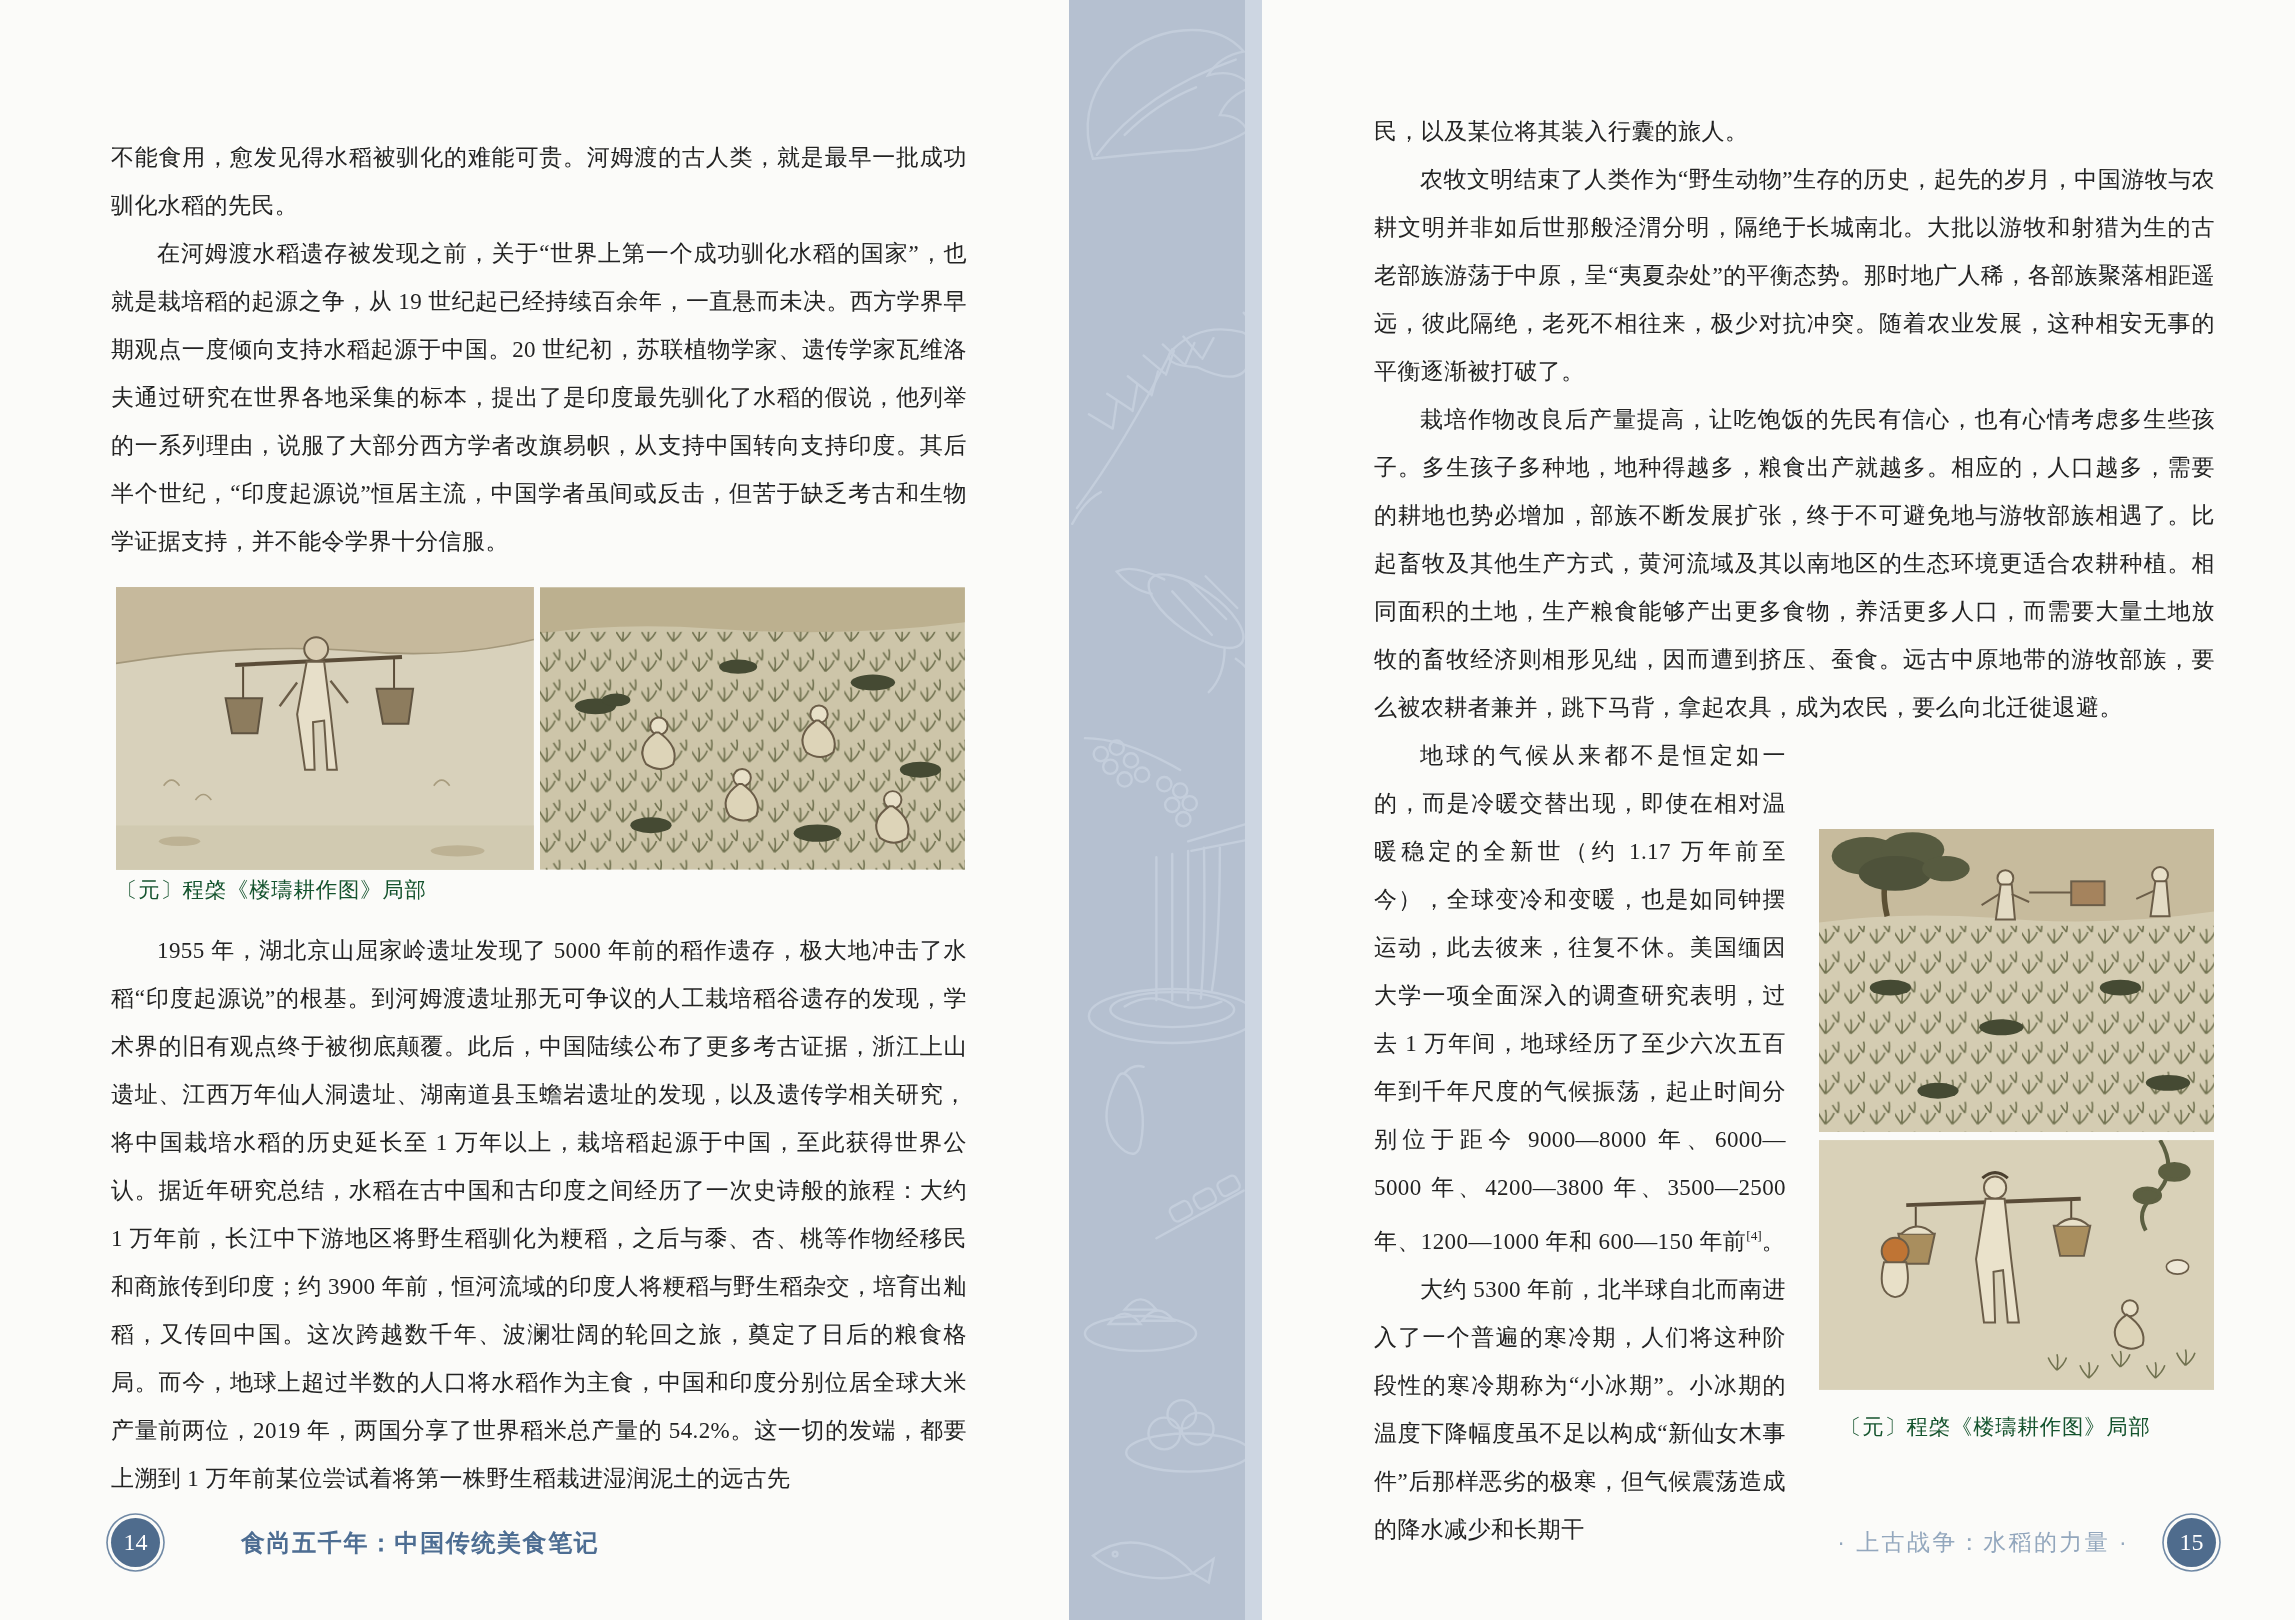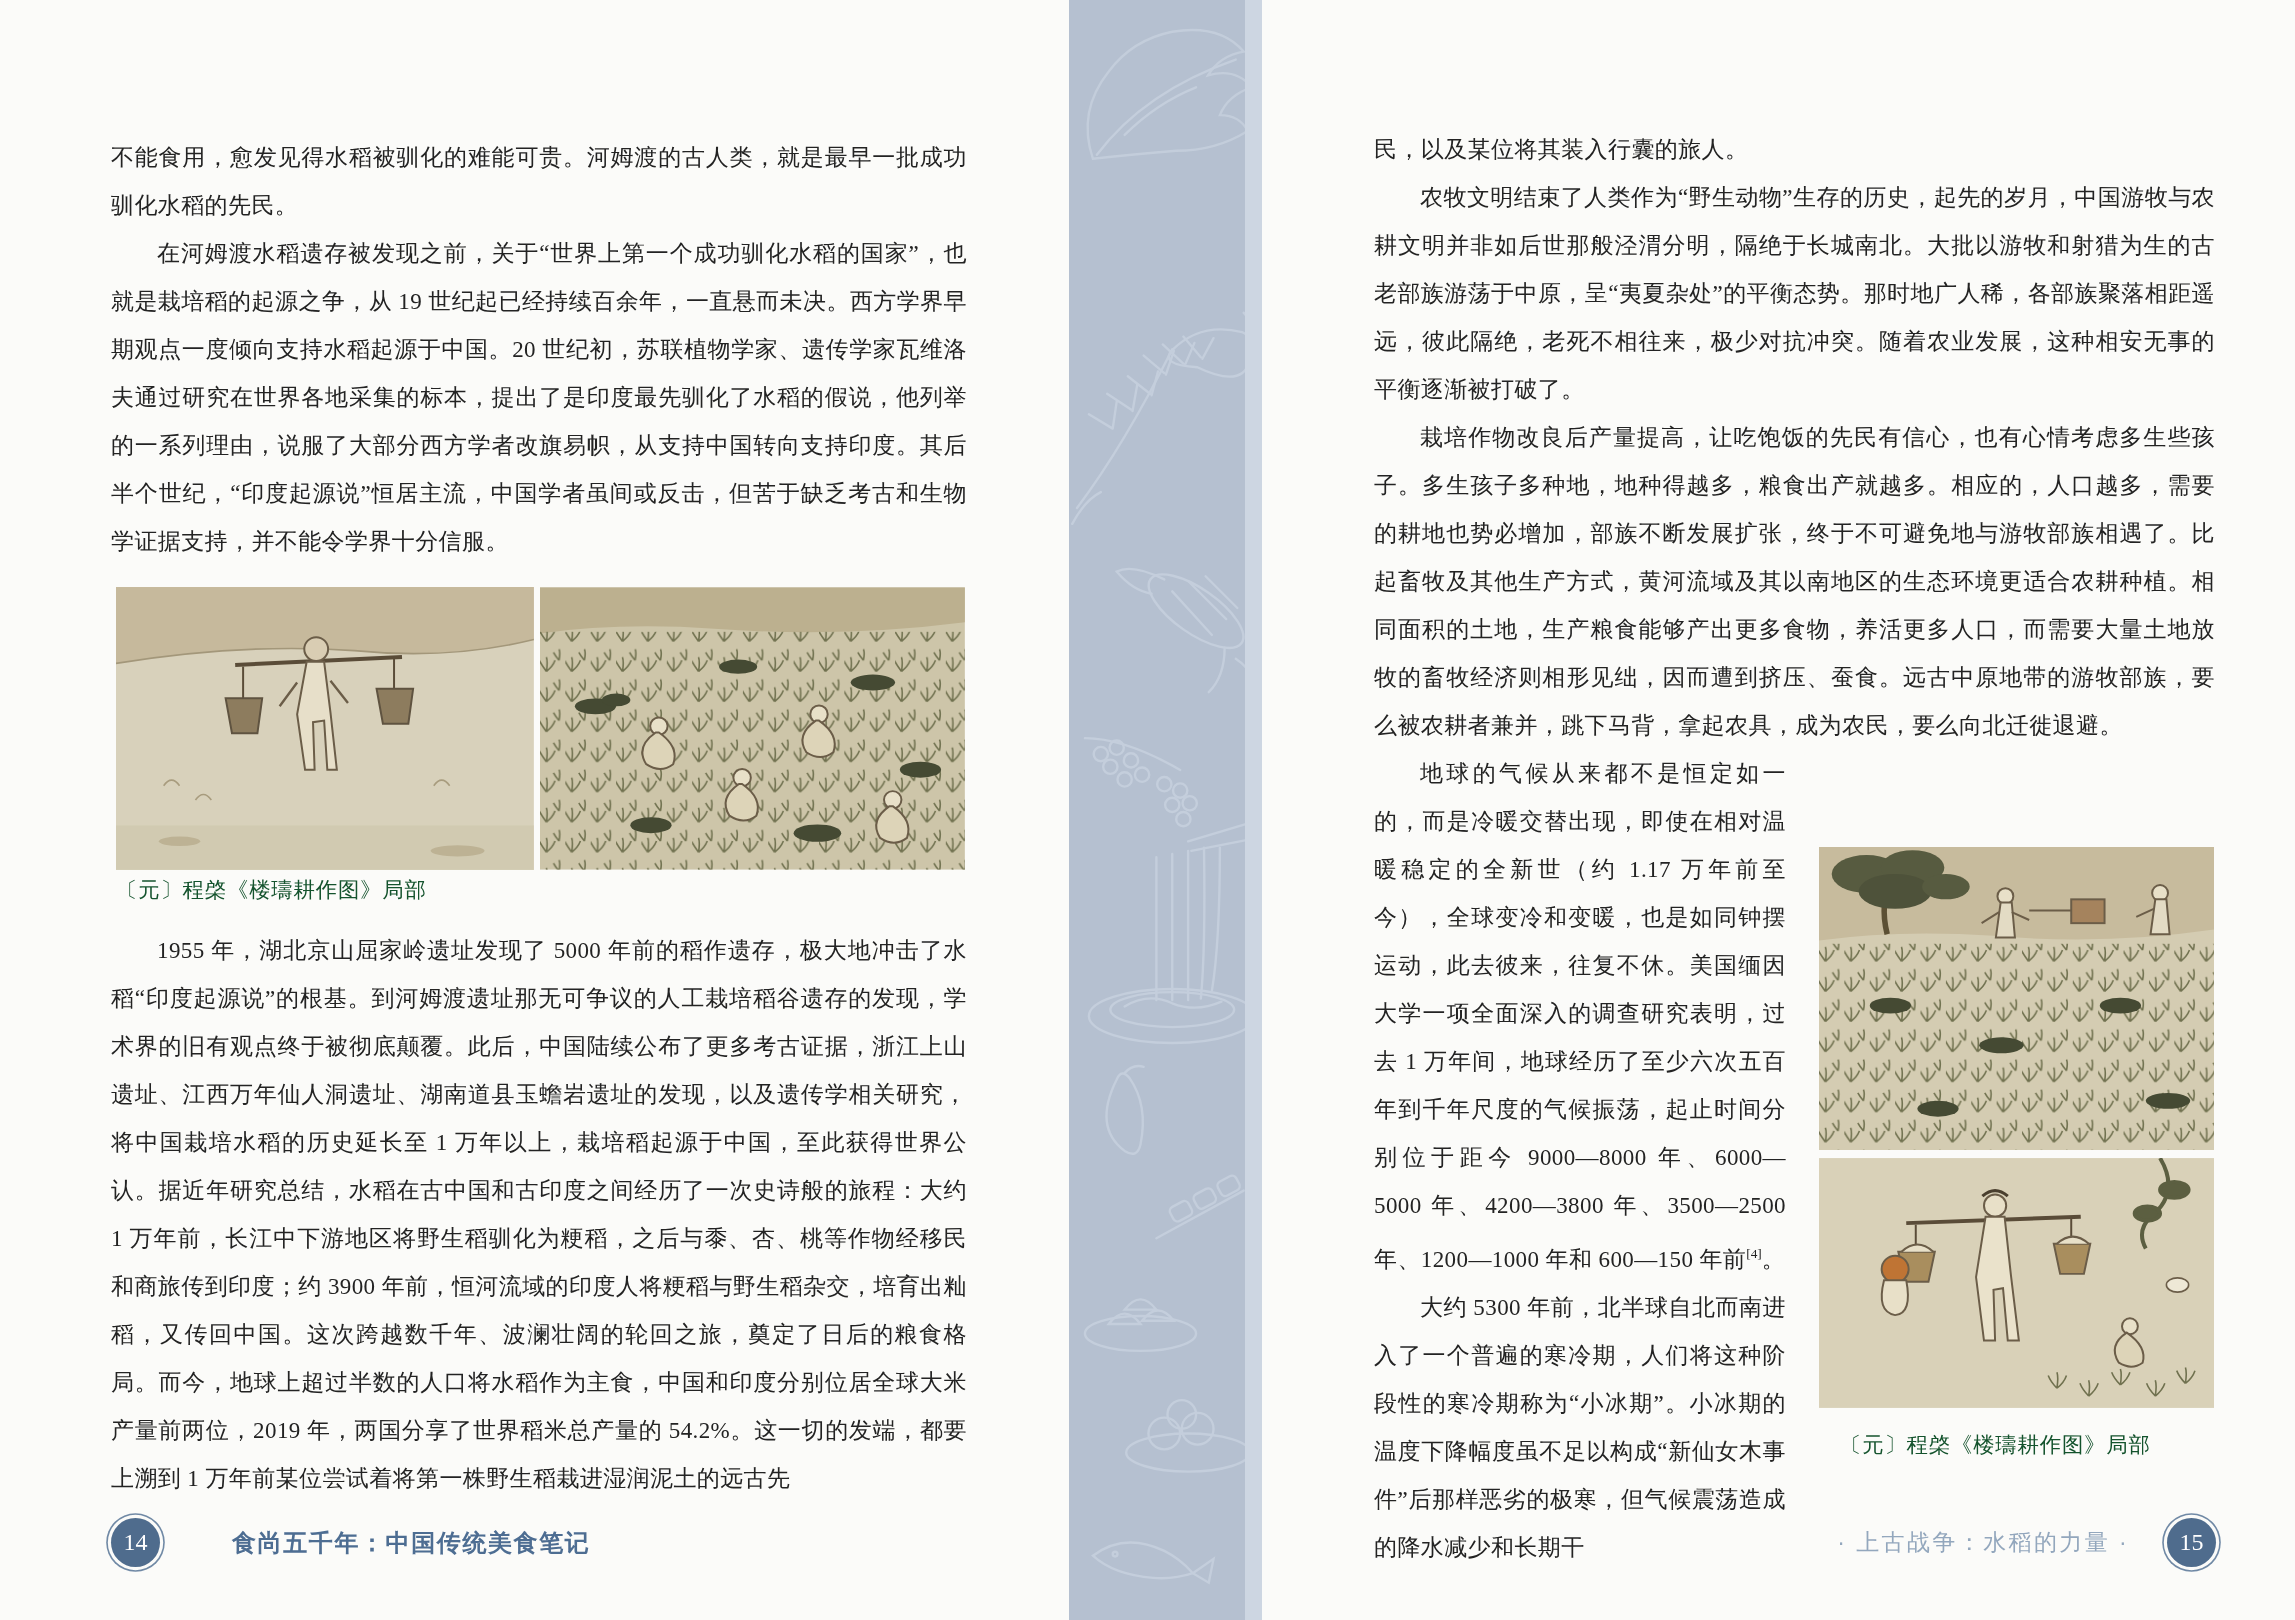--- a/index.html
+++ b/index.html
@@ -13,29 +13,29 @@
   .body-text{font-size:23px;line-height:48px;color:#232323;text-align:justify;
              letter-spacing:0.4px;}
   .body-text p{margin:0;}
   .ind{text-indent:2em;}
   sup.ref{font-size:0.58em;vertical-align:super;letter-spacing:0;}
   
   .lp-text1{position:absolute;left:111px;top:134px;width:856px;}
   .lp-figure{position:absolute;left:116px;top:587px;width:849px;height:283px;display:flex;gap:6.3px;}
   .lp-caption{position:absolute;left:116px;top:875px;}
   .lp-text2{position:absolute;left:111px;top:927px;width:856px;}
-  .rp-text{position:absolute;left:1374px;top:126px;width:841px;}
+  .rp-text{position:absolute;left:1374px;top:108px;width:841px;}
   .caption{font-family:"Liberation Sans","DejaVu Sans",sans-serif;font-size:21.4px;color:#14532d;
            letter-spacing:0.8px;}
   
   .r-float{float:right;width:429px;margin-top:97px;min-height:687px;}
   .r-float .imgs{width:395px;margin-left:33px;display:flex;flex-direction:column;gap:8px;}
   .r-float .caption{margin-left:8px;margin-top:12.7px;}
   
-  .footer-l{position:absolute;left:111px;top:1518px;display:flex;align-items:center;gap:32px;}
+  .footer-l{position:absolute;left:111px;top:1518px;display:flex;align-items:center;gap:41px;}
   .footer-r{position:absolute;left:1746px;top:1518px;width:470px;display:flex;align-items:center;
             justify-content:flex-end;gap:38px;}
   .pnum{width:49px;height:49px;border-radius:50%;background:#4f6c8d;color:#ffffff;
         display:flex;align-items:center;justify-content:center;
         font-family:"Liberation Serif",serif;font-size:24px;
         box-shadow:0 0 0 3.2px #fbfbf9,0 0 0 4.8px #7089a5;}
   .ftitle-l{font-family:"Liberation Sans","DejaVu Sans",sans-serif;font-weight:bold;
             font-size:24px;color:#4d6d92;letter-spacing:1.6px;margin-left:40px;}
   .ftitle-r{font-family:"Liberation Sans","DejaVu Sans",sans-serif;
             font-size:23px;color:#93a7bd;letter-spacing:2.4px;}

